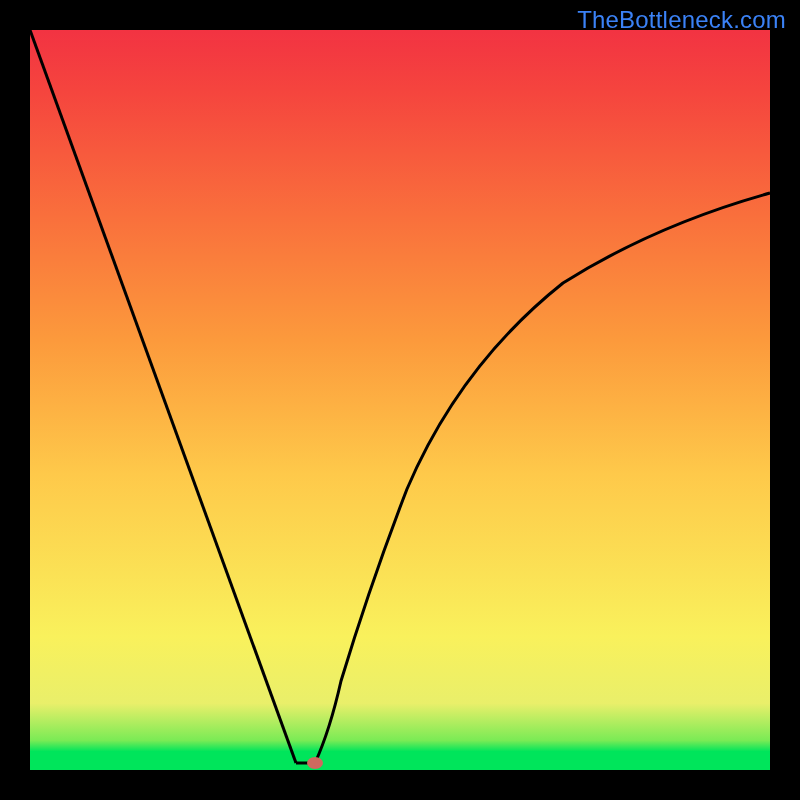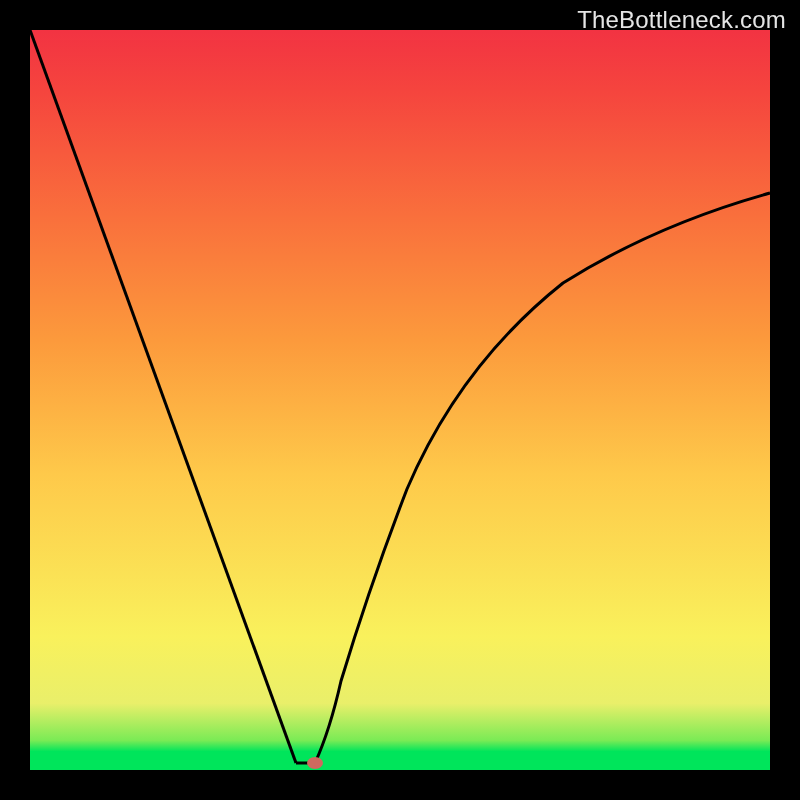--- a/index.html
+++ b/index.html
@@ -35,21 +35,21 @@
       #fc9a3c 58%,
       #f96f3c 75%,
       #f5443e 92%,
       #f23342 100%
     );
   }
   .watermark {
     position: absolute;
     top: 6px;
     right: 14px;
-    color: #e5e5e5;
+    color: #3b82f6;
     font-size: 24px;
     font-weight: 400;
     letter-spacing: 0.2px;
     user-select: none;
   }
   svg.curve {
     position: absolute;
     left: 0;
     top: 0;
     width: 740px;

